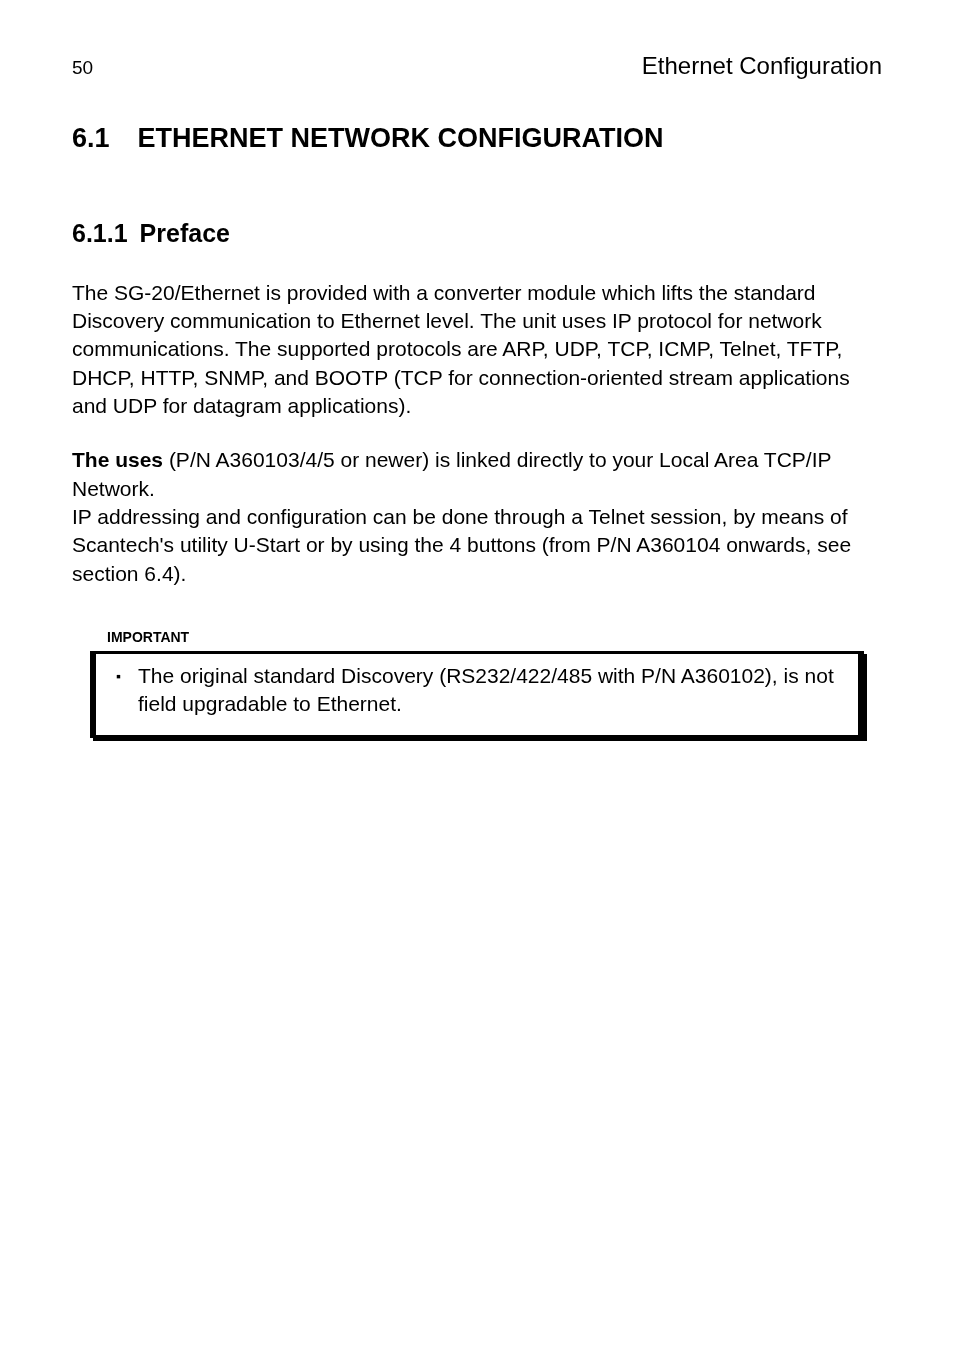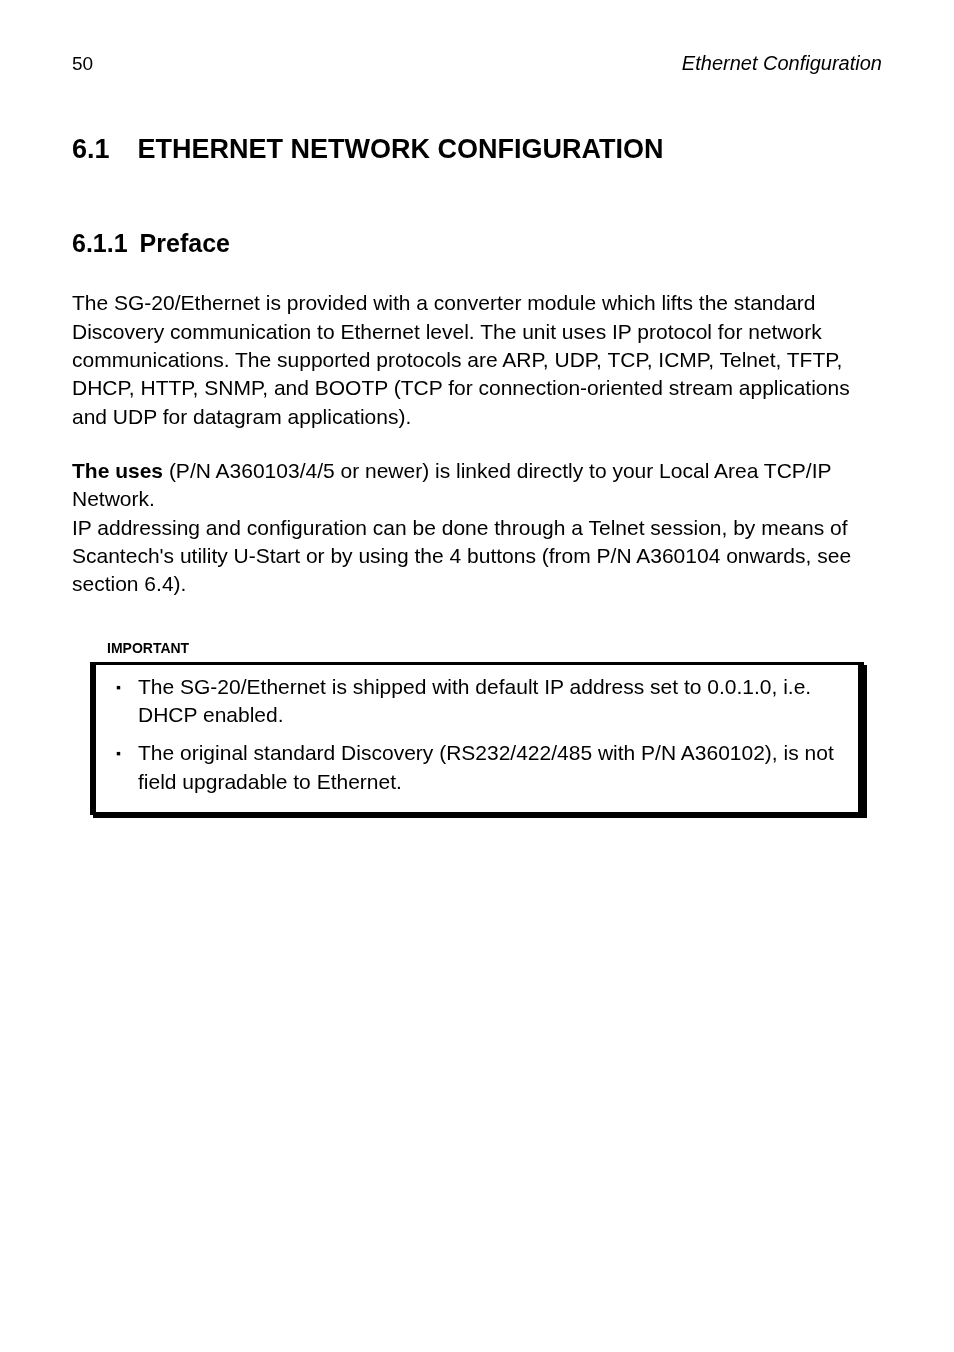--- a/index.html
+++ b/index.html
@@ -14,28 +14,27 @@
       width: 954px;
       height: 1352px;
       padding: 50px 72px 50px 72px;
       font-size: 21px;
       line-height: 1.35;
     }
     .header {
       display: flex;
       justify-content: space-between;
       align-items: baseline;
-      margin-bottom: 54px;
+      margin-bottom: 38px;
     }
     .page-num {
       font-size: 19px;
     }
     .header-title {
-      font-size: 20px;
-      font-style: italic;
+      font-size: 24px;
     }
     .h1 {
       font-size: 27px;
       font-weight: bold;
       margin-bottom: 60px;
     }
     .h1-num {
       margin-right: 28px;
     }
     .h2 {
@@ -106,16 +105,15 @@
 
 <div class="para">
   <span class="bold-inline">The uses</span><span> (P/N A360103/4/5 or newer) is linked directly to your Local Area TCP/IP Network.</span><br>
   <span>IP addressing and configuration can be done through a Telnet session, by means of Scantech's utility U-Start or by using the 4 buttons (from P/N A360104 onwards, see section 6.4).</span>
 </div>
 
 <div class="important-label">IMPORTANT</div>
 
 <div class="important-box">
   <ul>
-    <li>The SG-20/Ethernet is shipped with default IP address set to 0.0.1.0, i.e. DHCP enabled.</li>
     <li>The original standard Discovery (RS232/422/485 with P/N A360102), is not field upgradable to Ethernet.</li>
   </ul>
 </div>
 
 </body></html>

